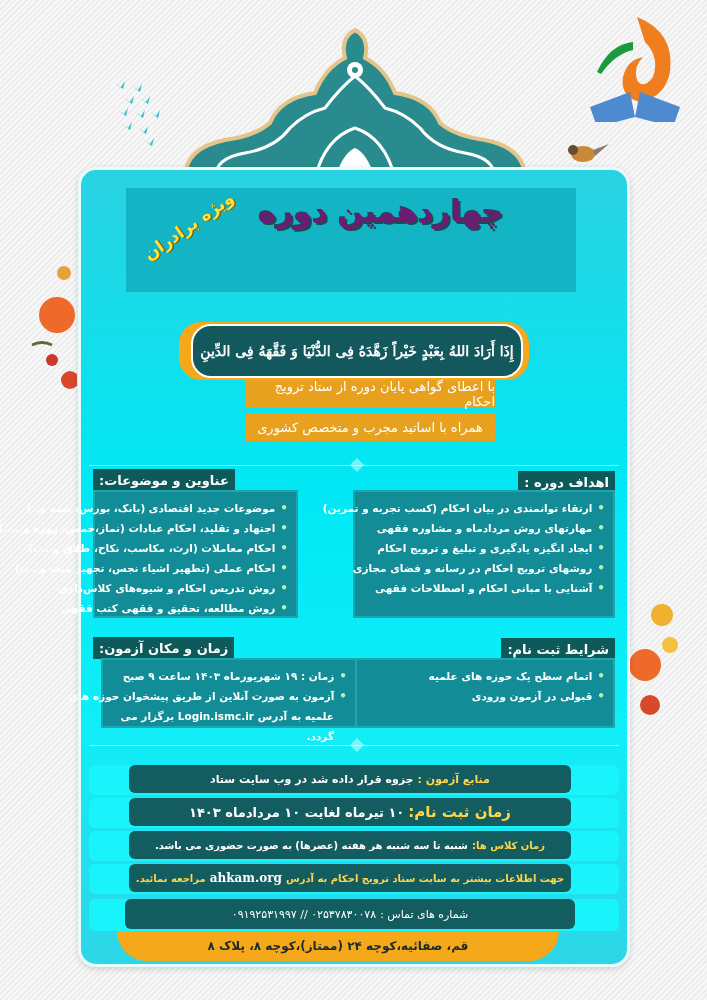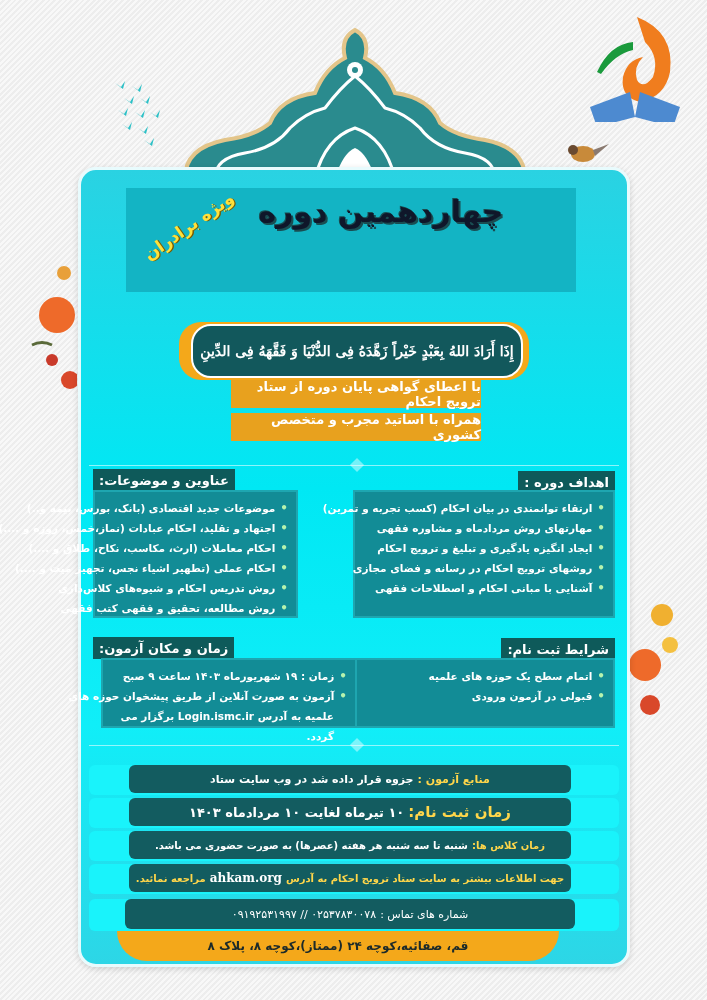--- a/index.html
+++ b/index.html
@@ -39,21 +39,21 @@
     background: linear-gradient(180deg, #2ad2e2 0%, #00e8f4 40%, #10eef8 70%, #2dd6e6 100%);
     border: 3px solid #e8fbfd; border-radius: 18px;
     box-shadow: 0 2px 6px rgba(0,0,0,0.15);
   }
   .title-box {
     position: absolute; left: 45px; top: 18px; width: 450px; height: 104px;
     background: #13b4c4;
   }
   .title-line1 {
     position: absolute; left: 0; right: 0; top: 6px; text-align: center;
-    color: #0f172a; font-size: 30px; font-weight: bold;
+    color: #701a75; font-size: 30px; font-weight: bold;
     text-shadow: 2px 2px 0 #1a4d52, -1px -1px 0 #1a4d52;
     padding-left: 20px;
     margin-left: 40px;
   }
   .title-line2 {
     position: absolute; left: 0; right: 0; top: 52px; text-align: center;
     color: #fff; font-size: 36px; font-weight: bold;
     text-shadow: 2px 2px 0 #1a4d52, -1px -1px 0 #1a4d52;
     padding-left: 40px;
   }
@@ -66,22 +66,22 @@
     position: absolute; left: 98px; top: 152px; width: 350px; height: 58px;
     background: #f4a81a; border-radius: 22px;
   }
   .quote {
     position: absolute; left: 12px; right: 6px; top: 2px; bottom: 2px;
     background: #12585c; border: 2px solid #fff; border-radius: 20px;
     color: #fff; font-family: "DejaVu Serif", serif; font-size: 14px;
     display: flex; align-items: center; justify-content: center; font-weight: bold;
   }
   .orange-bar {
-    position: absolute; left: 150px; width: 250px; height: 28px;
-    background: #e8a11e; color: #fff; font-size: 13px; font-weight: bold;
+    position: absolute; left: 164px; width: 250px; height: 28px;
+    background: #e8a11e; color: #fff; font-size: 13px; font-weight: normal;
     display: flex; align-items: center; justify-content: center;
   }
   .divider {
     position: absolute; left: 8px; right: 8px; height: 1px; background: rgba(255,255,255,0.55);
   }
   .divider-diamond {
     position: absolute; width: 10px; height: 10px; background: rgba(255,255,255,0.45);
     transform: rotate(45deg);
   }
   .section-head {

